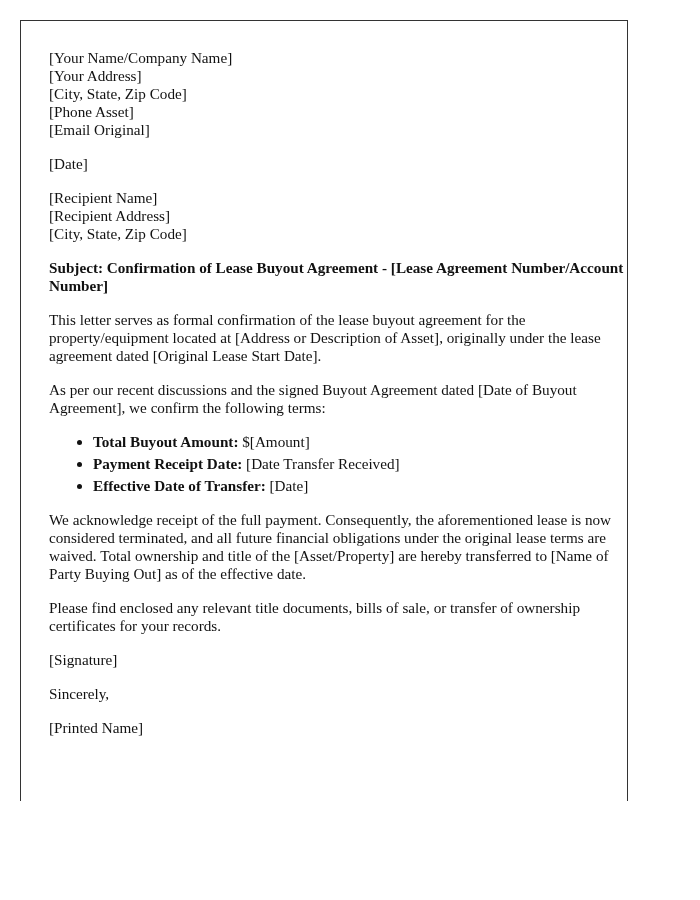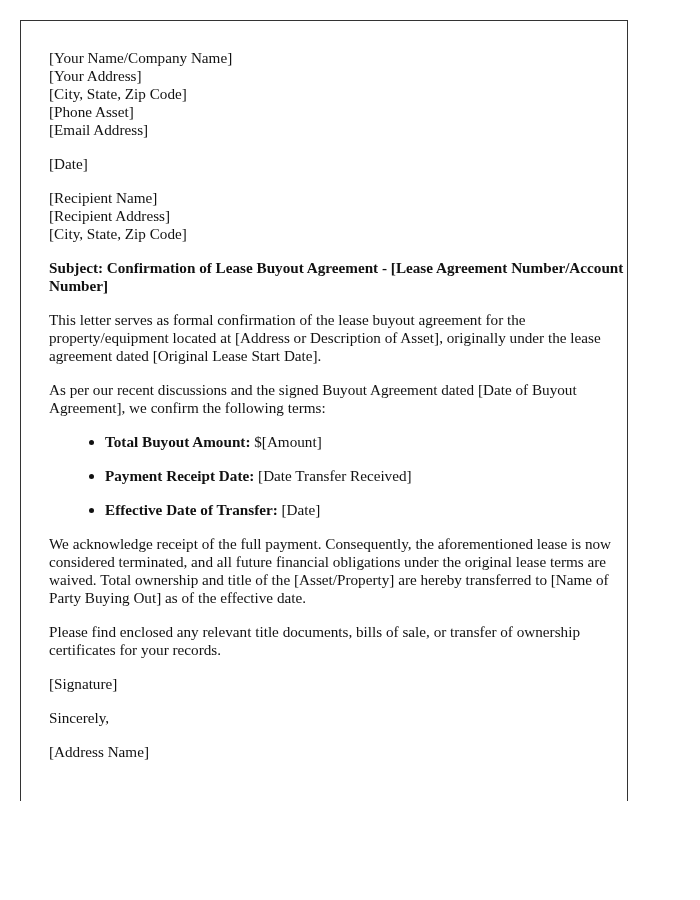--- a/index.html
+++ b/index.html
@@ -47,38 +47,38 @@
   }
   .subject {
     font-weight: bold;
   }
   ul.terms {
     margin: 0 0 16px 0;
     padding-left: 40px;
     list-style: disc;
   }
   ul.terms li {
-    margin: 16px;
+    margin: 4px;
   }
   .term-label {
     font-weight: bold;
   }
 </style>
 </head>
 <body>
 
 <div class="page">
   <div class="content">
 
     <div class="block">
       <span class="line">[Your Name/Company Name]</span>
       <span class="line">[Your Address]</span>
       <span class="line">[City, State, Zip Code]</span>
       <span class="line">[Phone Asset]</span>
-      <span class="line">[Email Address]</span>
+      <span class="line">[Email Original]</span>
     </div>
 
     <div class="block">
       <span class="line">[Date]</span>
     </div>
 
     <div class="block">
       <span class="line">[Recipient Name]</span>
       <span class="line">[Recipient Address]</span>
       <span class="line">[City, State, Zip Code]</span>
@@ -99,16 +99,16 @@
 
     <p>We acknowledge receipt of the full payment. Consequently, the aforementioned lease is now considered terminated, and all future financial obligations under the original lease terms are waived. Total ownership and title of the [Asset/Property] are hereby transferred to [Name of Party Buying Out] as of the effective date.</p>
 
     <p>Please find enclosed any relevant title documents, bills of sale, or transfer of ownership certificates for your records.</p>
 
 
     <p>[Signature]</p>
 
     <p>Sincerely,</p>
 
-    <p>[Address Name]</p>
+    <p>[Printed Name]</p>
 
   </div>
 </div>
 
 </body></html>

